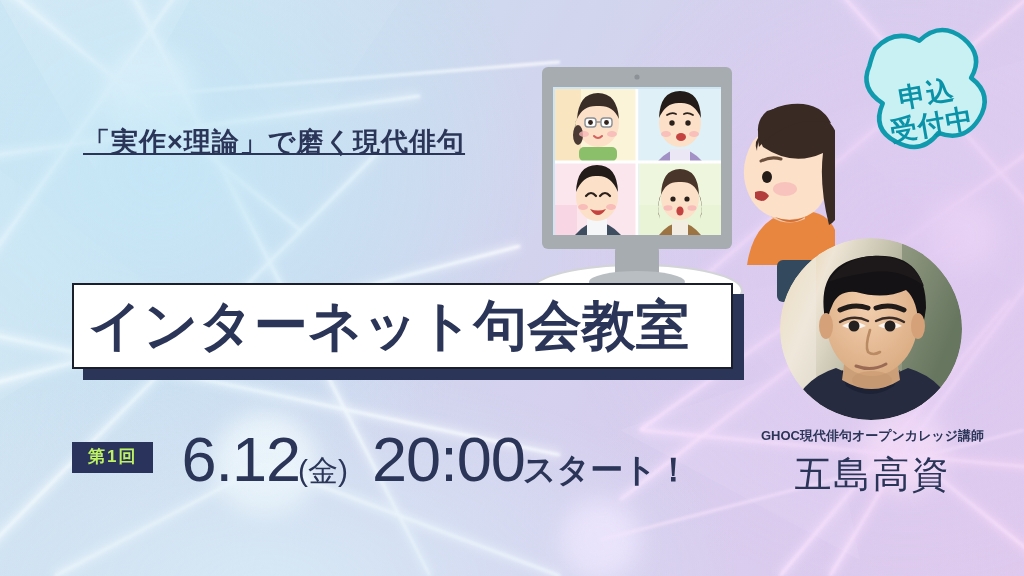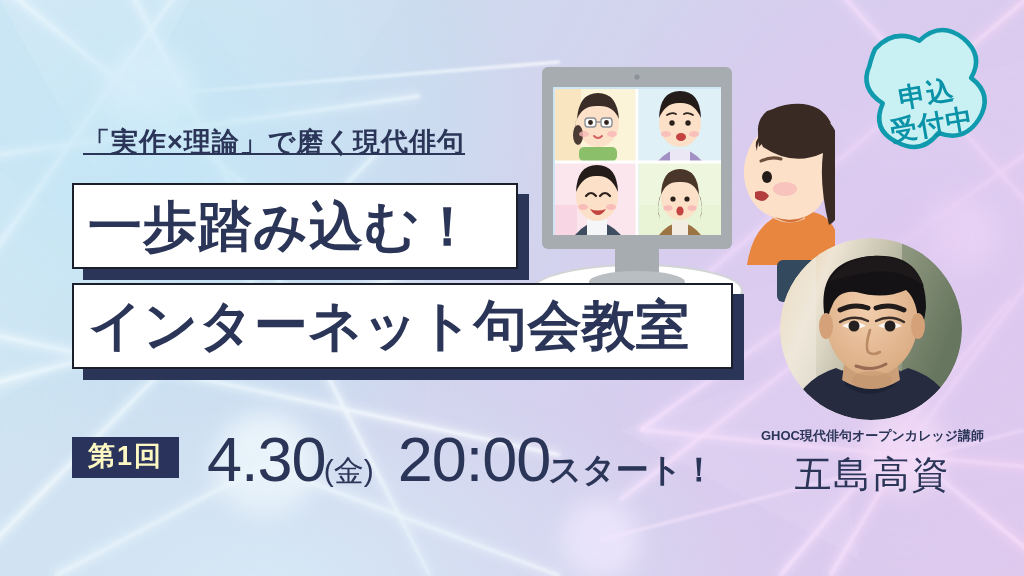--- a/index.html
+++ b/index.html
@@ -80,22 +80,22 @@
   #title-line-2 span { letter-spacing:0px; }
 
   
   .date-row {
     position:absolute; left:72px; top:428px;
     display:flex; align-items:baseline;
     white-space:nowrap;
   }
   .episode-badge {
     background:#29335c;
-    color:#fef9c3;
-    font-size:27px; font-weight:700;
+    color:#bef264;
+    font-size:17px; font-weight:700;
     padding:6px 16px 8px 16px;
     letter-spacing:2px;
     line-height:1;
     align-self:center;
     position:relative; top:-2px;
   }
   .date-main {
     margin-left:28px;
     font-size:63px; font-weight:400;
     color:#2b3557;
@@ -368,31 +368,28 @@
 
         <path d="M240,137 q10,-3 14,4 q-6,9 -14,2 z" fill="#b33c3c"></path>
 
         <path d="M260,162 q14,6 30,0 q-14,10 -30,0 z" fill="#d36f33"></path>
       </g>
     </svg>
   </div>
 
   <div class="tagline">「実作×理論」で磨く現代俳句</div>
 
-  <div class="title-box" id="title-line-1">
-    <span>一歩踏み込む！</span>
-  </div>
   <div class="title-box" id="title-line-2">
     <span>インターネット句会教室</span>
   </div>
 
   <div class="date-row">
     <div class="episode-badge">第1回</div>
     <div class="date-main">
-      <span>4.30</span><span class="date-dow">(金)</span>
+      <span>6.12</span><span class="date-dow">(金)</span>
     </div>
     <div class="time-main">
       <span>20:00</span><span class="time-suffix">スタート！</span>
     </div>
   </div>
 
   <div id="apply-badge">
     <svg viewBox="0 0 178 170">
       <path d="M44,18 q22,-18 45,-2 q24,-17 44,4 q18,20 2,40 q20,20 2,42 q-18,21 -42,8 q-20,20 -43,3 q-23,-16 -8,-40 q-21,-18 -8,-39 q4,-10 8,-16 z" fill="#c9f0f2" stroke="#109aad" stroke-width="4.5" stroke-linejoin="round"></path>
     </svg>

